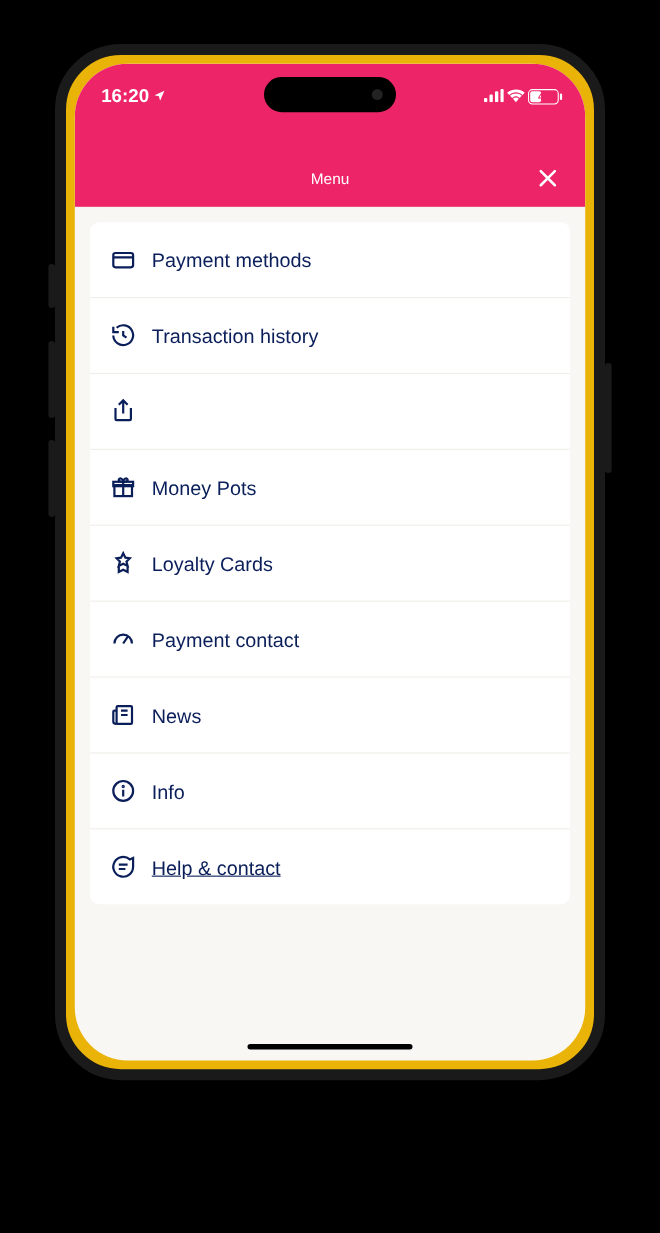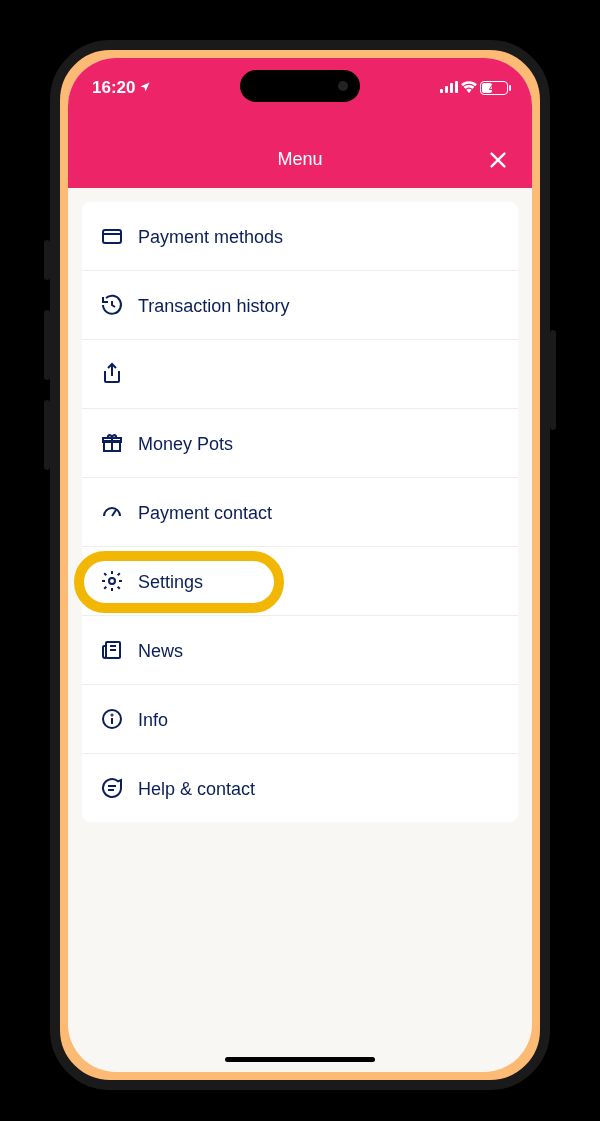--- a/index.html
+++ b/index.html
@@ -9,22 +9,22 @@
     background: #000;
     font-family: -apple-system, BlinkMacSystemFont, "Segoe UI", sans-serif;
     position: relative;
     overflow: hidden;
   }
   .phone-frame {
     position: absolute;
     left: 50px;
     top: 40px;
     width: 500px;
-    height: 1050px;
-    background: #fdba74;
+    height: 942px;
+    background: #eab308;
     border-radius: 60px;
     border: 10px solid #1a1a1a;
     overflow: hidden;
   }
   .side-button {
     position: absolute;
     background: #1a1a1a;
     width: 6px;
     border-radius: 3px;
   }
@@ -81,21 +81,21 @@
   .header-row {
     position: absolute;
     bottom: 18px;
     left: 0; right: 0;
     display: flex;
     align-items: center;
     justify-content: center;
     color: #fff;
   }
   .header-title {
-    font-size: 18px;
+    font-size: 14px;
     font-weight: 500;
   }
   .close-btn {
     position: absolute;
     right: 22px;
     width: 24px; height: 24px;
     display:flex;align-items:center;justify-content:center;
   }
   .close-btn svg { stroke: #fff; }
   .panel {
@@ -106,21 +106,21 @@
   }
   .menu-item {
     display: flex;
     align-items: flex-end;
     gap: 14px;
     padding: 22px 18px;
     border-bottom: 1px solid #f0eeea;
     color: #0a1e5a;
     position: relative;
   }
-  .menu-item:last-child { border-bottom: none; }
+  .menu-item:last-child { border-bottom: none; text-decoration: underline; }
   .menu-icon {
     width: 24px;
     height: 24px;
     flex: 0 0 24px;
     display:flex;align-items:center;justify-content:center;
   }
   .menu-icon svg { stroke: #0a1e5a; fill: none; stroke-width: 2; }
   .menu-label {
     font-size: 18px;
     font-weight: 500;
@@ -260,41 +260,40 @@
           <svg width="24" height="24" viewBox="0 0 24 24">
               <rect x="4" y="10" width="16" height="10"></rect>
               <rect x="3" y="7" width="18" height="4"></rect>
               <line x1="12" y1="7" x2="12" y2="20"></line>
               <path d="M12 7 C12 4 9 3 8 5 C7 7 12 7 12 7 M12 7 C12 4 15 3 16 5 C17 7 12 7 12 7" fill="none"></path>
             </svg>
         </span>
         <span class="menu-label">Money Pots</span>
       </div>
 
+      <div class="menu-item">
+        <span class="menu-icon">
+          <svg width="24" height="24" viewBox="0 0 24 24">
+              <path d="M12 3l2 4 4 .5-3 3 1 4-4-2-4 2 1-4-3-3 4-.5z" fill="none"></path>
+              <path d="M8 15v5l4-2 4 2v-5" fill="none"></path>
+            </svg>
+        </span>
+        <span class="menu-label">Loyalty Cards</span>
+      </div>
 
       <div class="menu-item">
         <span class="menu-icon">
           <svg width="24" height="24" viewBox="0 0 24 24">
               <path d="M4 16a8 8 0 1 1 16 0" fill="none"></path>
               <line x1="12" y1="16" x2="16" y2="10"></line>
             </svg>
         </span>
         <span class="menu-label">Payment contact</span>
       </div>
 
-      <div class="menu-item">
-        <div class="highlight-ring"></div>
-        <span class="menu-icon">
-          <svg width="24" height="24" viewBox="0 0 24 24">
-              <circle cx="12" cy="12" r="3"></circle>
-              <path d="M12 2v3M12 19v3M4.2 4.2l2.1 2.1M17.7 17.7l2.1 2.1M2 12h3M19 12h3M4.2 19.8l2.1-2.1M17.7 6.3l2.1-2.1" fill="none"></path>
-            </svg>
-        </span>
-        <span class="menu-label">Settings</span>
-      </div>
 
       <div class="menu-item">
         <span class="menu-icon">
           <svg width="24" height="24" viewBox="0 0 24 24">
               <rect x="6" y="4" width="14" height="16" rx="1"></rect>
               <path d="M6 8H4a1 1 0 0 0-1 1v9a2 2 0 0 0 2 2h1" fill="none"></path>
               <line x1="10" y1="8" x2="16" y2="8"></line>
               <line x1="10" y1="12" x2="16" y2="12"></line>
             </svg>
         </span>

